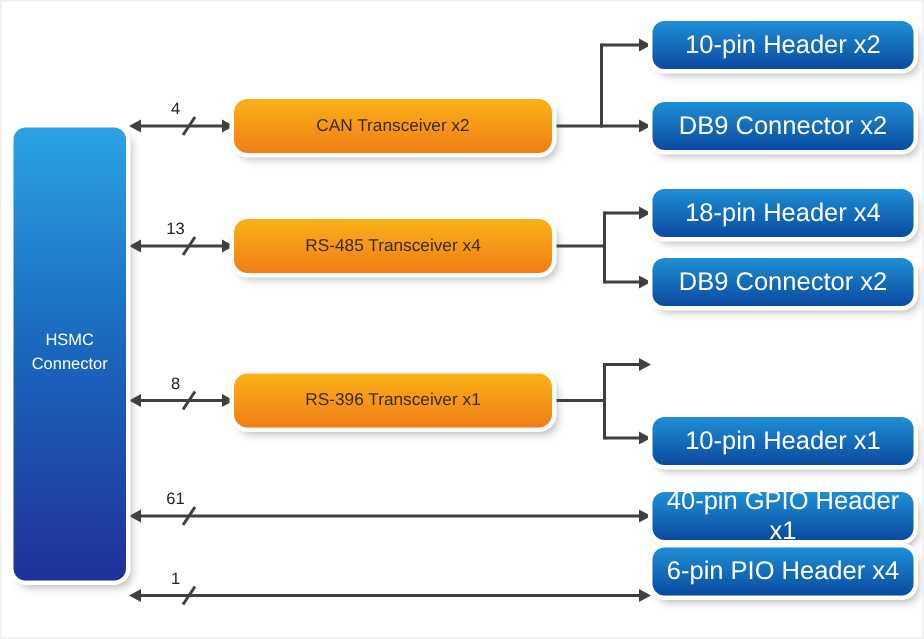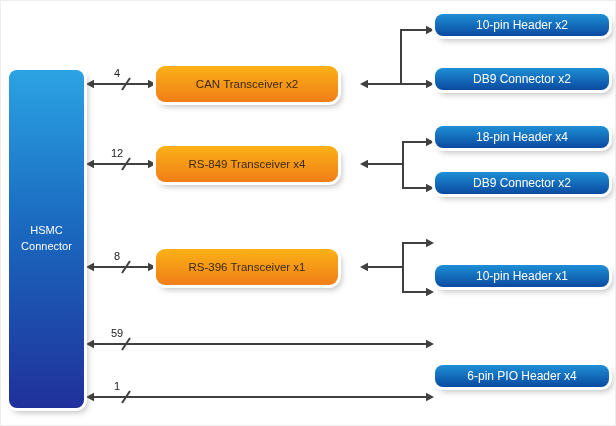--- a/index.html
+++ b/index.html
@@ -10,37 +10,37 @@
   }
   .wires{position:absolute;left:0;top:0;pointer-events:none;}
   .wires line{stroke:var(--arrow,#404040);stroke-width:2;}
   .wires polygon{fill:var(--arrow,#404040);stroke:none;}
   .box{
     position:absolute;display:flex;align-items:center;justify-content:center;
     text-align:center;border-radius:8px;
     box-shadow:0 0 0 3px #fff, 3px 4px 6px rgba(90,90,90,.45);
   }
   .hsmc{
-    left:8px;top:69px;width:75px;height:338px;
+    left:8px;top:84px;width:75px;height:302px;
     background:linear-gradient(180deg,var(--hsmc_top,#2BA3E3) 0%,var(--hsmc_mid,#1A67BE) 48%,var(--hsmc_bottom,#20309B) 100%);
     color:var(--text_light,#fff);font-size:11px;line-height:1.45;padding:0 6px;box-sizing:border-box;
   }
   .obox{
-    left:155px;width:182px;height:36px;border-radius:9px;
+    left:155px;width:212px;height:36px;border-radius:9px;
     background:linear-gradient(180deg,var(--orange_top,#FBB117) 0%,var(--orange_bottom,#F07E17) 100%);
     color:var(--text_dark,#3A2A10);font-size:11.5px;
   }
   .t0{top:65px}.t1{top:145px}.t2{top:248px}
   .bbox{
-    left:434px;width:174px;height:22px;
+    left:434px;width:174px;height:32px;
     background:linear-gradient(180deg,var(--blue_top,#1E8FD6) 0%,var(--blue_bottom,#0A4AA0) 100%);
-    color:var(--text_light,#fff);font-size:12px;
+    color:var(--text_light,#fff);font-size:17px;
   }
   .c0{top:13px}.c1{top:67px}.c2{top:125px}.c3{top:171px}
-  .c4{top:226px}.c5{top:264px}.c6{top:327px}.c7{top:364px}
+  .c4{top:226px}.c5{top:277px}.c6{top:327px}.c7{top:364px}
   .buslabel{
     position:absolute;left:98px;width:36px;text-align:center;
     font-size:11px;color:#222;
   }
   .bl0{top:66px}.bl1{top:146px}.bl2{top:249px}.bl3{top:326px}.bl4{top:379px}
 </style>
 </head>
 <body>
 
 <div id="canvas">
@@ -99,29 +99,30 @@
       <line x1="92" y1="396" x2="426" y2="396"></line>
       <polygon points="85,396 93,391.7 93,400.3"></polygon>
       <polygon points="433,396 425,391.7 425,400.3"></polygon>
       <line x1="121" y1="402" x2="129" y2="390"></line>
     </g>
   </svg>
 
   <div class="box hsmc">HSMC Connector</div>
 
   <div class="box obox t0">CAN Transceiver x2</div>
-  <div class="box obox t1">RS-849 Transceiver x4</div>
+  <div class="box obox t1">RS-485 Transceiver x4</div>
   <div class="box obox t2">RS-396 Transceiver x1</div>
 
   <div class="box bbox c0">10-pin Header x2</div>
   <div class="box bbox c1">DB9 Connector x2</div>
   <div class="box bbox c2">18-pin Header x4</div>
   <div class="box bbox c3">DB9 Connector x2</div>
   <div class="box bbox c5">10-pin Header x1</div>
+  <div class="box bbox c6">40-pin GPIO Header x1</div>
   <div class="box bbox c7">6-pin PIO Header x4</div>
 
   <div class="buslabel bl0">4</div>
-  <div class="buslabel bl1">12</div>
+  <div class="buslabel bl1">13</div>
   <div class="buslabel bl2">8</div>
-  <div class="buslabel bl3">59</div>
+  <div class="buslabel bl3">61</div>
   <div class="buslabel bl4">1</div>
 
 </div>
 
 </body></html>

